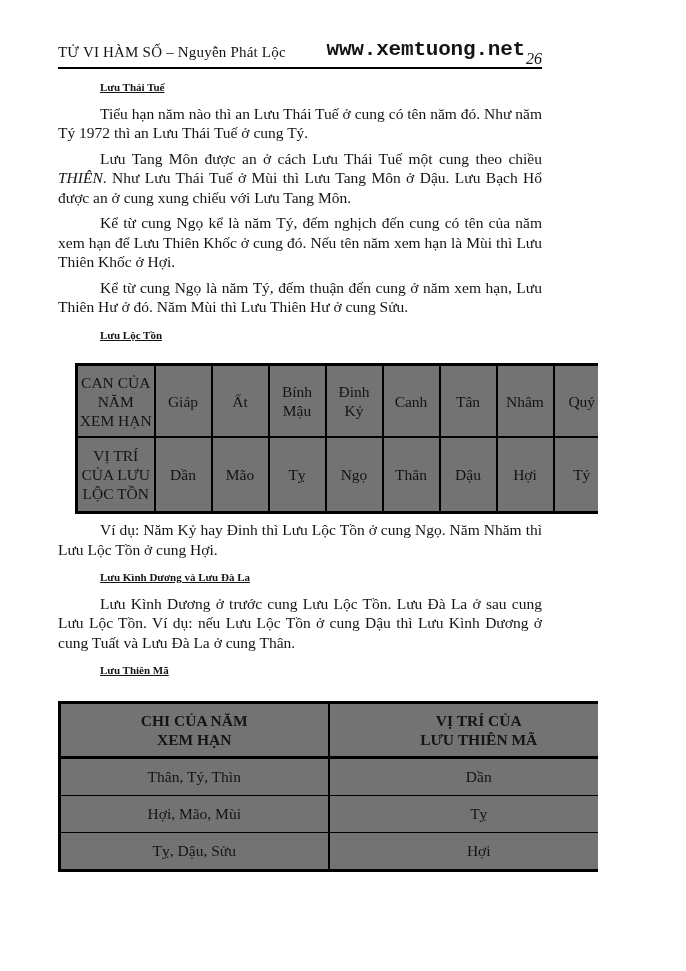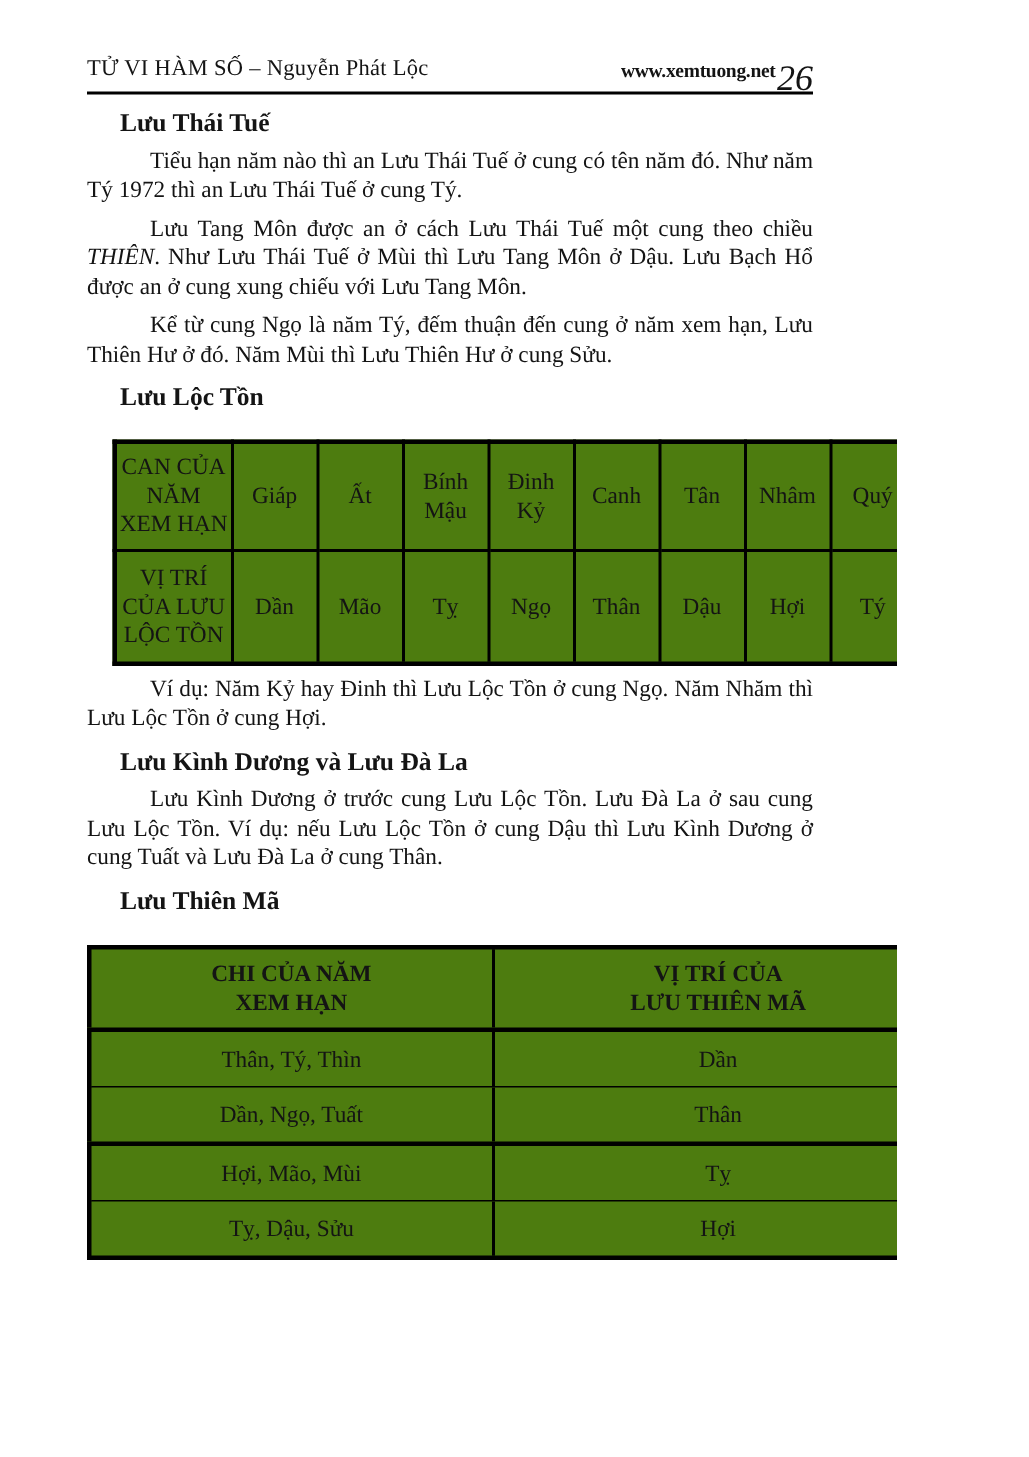--- a/index.html
+++ b/index.html
@@ -14,38 +14,38 @@
     background:#ffffff;
   }
   .pagehead {
     display:flex; justify-content:space-between; align-items:flex-end;
     border-bottom:2px solid #000;
     padding-bottom:6px;
   }
   .hdr-left { font-size:15px; letter-spacing:0.2px; }
   .hdr-right { display:flex; align-items:flex-end; }
   .hdr-site {
-    font-family:Liberation Serif, serif;
-    font-weight:bold; font-size:13px; letter-spacing:-0.2px;
+    font-family:Liberation Mono, monospace;
+    font-weight:bold; font-size:21px; letter-spacing:-0.2px;
   }
   .hdr-page {
-    font-size:24px; font-style:italic; margin-left:1px;
+    font-size:16px; font-style:italic; margin-left:1px;
     position:relative; top:5px; line-height:14px;
   }
   h3 {
-    font-size:17px; font-weight:bold;
-    margin:9px 0 0 22px; line-height:19.5px;
+    font-size:11px; font-weight:bold;
+    margin:9px 0 0 42px; line-height:19.5px;text-decoration:underline;
   }
   p {
     font-size:15.5px; line-height:19.5px;
     text-align:justify; text-indent:42px;
     margin:6px 0 0 0;
   }
   p .it { font-style:italic; }
-  table { border-collapse:collapse; table-layout:fixed; background:#4d7c0f; }
+  table { border-collapse:collapse; table-layout:fixed; background:#737373; }
   td {
     text-align:center; vertical-align:middle;
     font-size:15.5px; line-height:19px; color:#141414;
     padding:2px 1px;
   }
   .pre-line { white-space:pre-line; }
   
   .t1 { width:537px; margin:18px 0 0 17px; border:3px solid #000; }
   .t1 td { border:2px solid #000; }
   .t1 col.c0 { width:78px; }
@@ -74,20 +74,21 @@
       <span class="hdr-site">www.xemtuong.net</span>
       <span class="hdr-page">26</span>
     </span>
   </div>
 
   <h3>Lưu Thái Tuế</h3>
   <p>Tiểu hạn năm nào thì an Lưu Thái Tuế ở cung có tên năm đó. Như năm Tý 1972 thì an Lưu Thái Tuế ở cung Tý.</p>
 
   <p><span>Lưu Tang Môn được an ở cách Lưu Thái Tuế một cung theo chiều </span><span class="it">THIÊN</span><span>. Như Lưu Thái Tuế ở Mùi thì Lưu Tang Môn ở Dậu. Lưu Bạch Hổ được an ở cung xung chiếu với Lưu Tang Môn.</span></p>
 
+  <p>Kể từ cung Ngọ kể là năm Tý, đếm nghịch đến cung có tên của năm xem hạn để Lưu Thiên Khốc ở cung đó. Nếu tên năm xem hạn là Mùi thì Lưu Thiên Khốc ở Hợi.</p>
   <p>Kể từ cung Ngọ là năm Tý, đếm thuận đến cung ở năm xem hạn, Lưu Thiên Hư ở đó. Năm Mùi thì Lưu Thiên Hư ở cung Sửu.</p>
 
   <h3>Lưu Lộc Tồn</h3>
 
   <table class="t1">
     <colgroup>
       <col class="c0">
         <col class="cx">
         <col class="cx">
         <col class="cx">
@@ -145,24 +146,20 @@
       <tr class="thead">
         <td class="pre-line">CHI CỦA NĂM
 XEM HẠN</td>
         <td class="pre-line">VỊ TRÍ CỦA
 LƯU THIÊN MÃ</td>
       </tr>
       <tr class="rA">
         <td>Thân, Tý, Thìn</td>
         <td>Dần</td>
       </tr>
-      <tr class="rB">
-        <td>Dần, Ngọ, Tuất</td>
-        <td>Thân</td>
-      </tr>
       <tr class="rA">
         <td>Hợi, Mão, Mùi</td>
         <td>Tỵ</td>
       </tr>
       <tr class="rD">
         <td>Tỵ, Dậu, Sửu</td>
         <td>Hợi</td>
       </tr>
     </tbody>
   </table>

